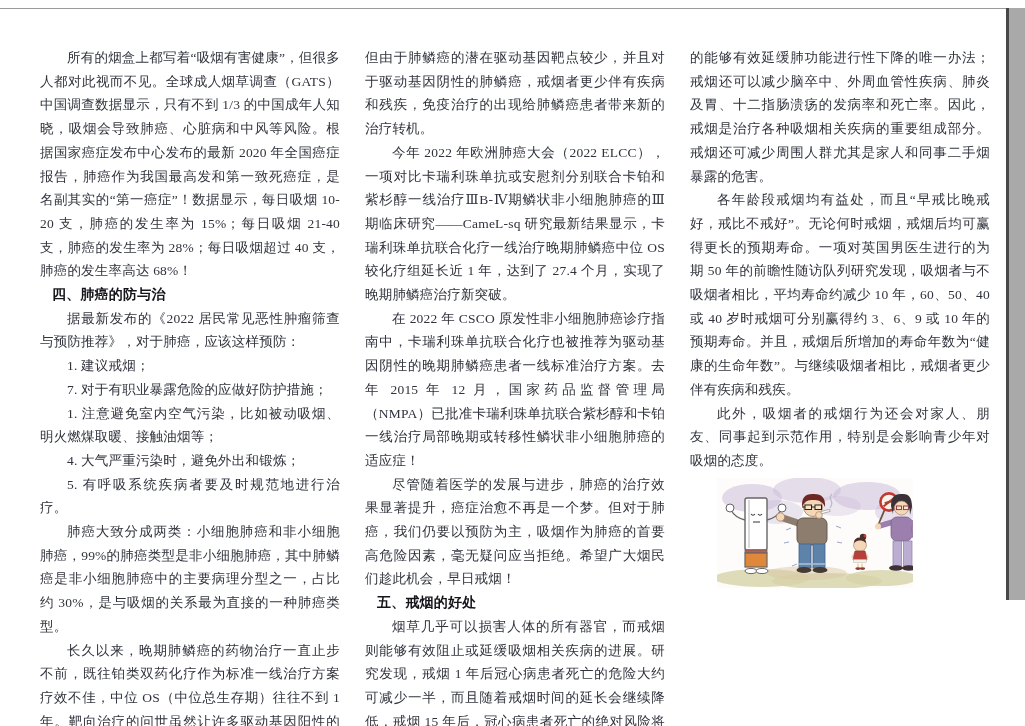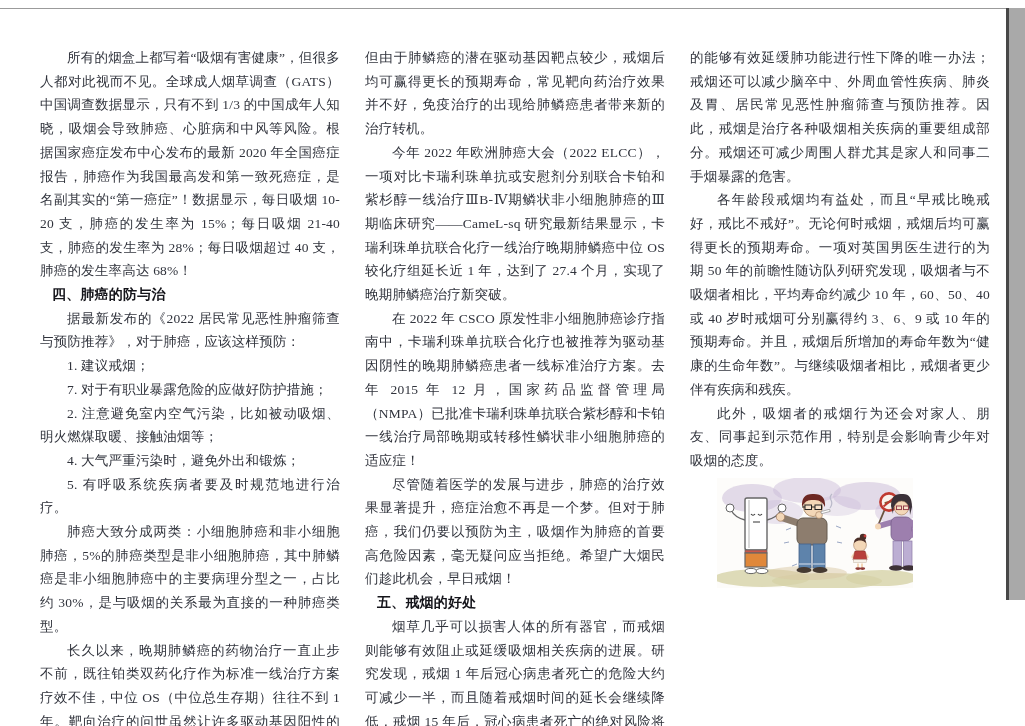--- a/index.html
+++ b/index.html
@@ -67,37 +67,37 @@
   <div class="right-rule"></div>
   <div class="right-shade"></div>
 
   <div class="columns">
     <div class="col">
         <p class="para">所有的烟盒上都写着“吸烟有害健康”，但很多人都对此视而不见。全球成人烟草调查（GATS）中国调查数据显示，只有不到 1/3 的中国成年人知晓，吸烟会导致肺癌、心脏病和中风等风险。根据国家癌症发布中心发布的最新 2020 年全国癌症报告，肺癌作为我国最高发和第一致死癌症，是名副其实的“第一癌症”！数据显示，每日吸烟 10-20 支，肺癌的发生率为 15%；每日吸烟 21-40 支，肺癌的发生率为 28%；每日吸烟超过 40 支，肺癌的发生率高达 68%！</p>
         <h3 class="hd">四、肺癌的防与治</h3>
         <p class="para">据最新发布的《2022 居民常见恶性肿瘤筛查与预防推荐》，对于肺癌，应该这样预防：</p>
         <p class="para">1. 建议戒烟；</p>
         <p class="para">7. 对于有职业暴露危险的应做好防护措施；</p>
-        <p class="para">2. 注意避免室内空气污染，比如被动吸烟、明火燃煤取暖、接触油烟等；</p>
+        <p class="para">1. 注意避免室内空气污染，比如被动吸烟、明火燃煤取暖、接触油烟等；</p>
         <p class="para">4. 大气严重污染时，避免外出和锻炼；</p>
         <p class="para">5. 有呼吸系统疾病者要及时规范地进行治疗。</p>
-        <p class="para">肺癌大致分成两类：小细胞肺癌和非小细胞肺癌，5%的肺癌类型是非小细胞肺癌，其中肺鳞癌是非小细胞肺癌中的主要病理分型之一，占比约 30%，是与吸烟的关系最为直接的一种肺癌类型。</p>
+        <p class="para">肺癌大致分成两类：小细胞肺癌和非小细胞肺癌，99%的肺癌类型是非小细胞肺癌，其中肺鳞癌是非小细胞肺癌中的主要病理分型之一，占比约 30%，是与吸烟的关系最为直接的一种肺癌类型。</p>
         <p class="para">长久以来，晚期肺鳞癌的药物治疗一直止步不前，既往铂类双药化疗作为标准一线治疗方案疗效不佳，中位 OS（中位总生存期）往往不到 1 年。靶向治疗的问世虽然让许多驱动基因阳性的肺癌患者获得了生存获益，</p>
       </div>
     <div class="col">
-        <p class="para noind">但由于肺鳞癌的潜在驱动基因靶点较少，戒烟后均可赢得更长的预期寿命，常见靶向药治疗效果并不好，免疫治疗的出现给肺鳞癌患者带来新的治疗转机。</p>
+        <p class="para noind">但由于肺鳞癌的潜在驱动基因靶点较少，并且对于驱动基因阴性的肺鳞癌，戒烟者更少伴有疾病和残疾，免疫治疗的出现给肺鳞癌患者带来新的治疗转机。</p>
         <p class="para">今年 2022 年欧洲肺癌大会（2022 ELCC），一项对比卡瑞利珠单抗或安慰剂分别联合卡铂和紫杉醇一线治疗ⅢB-Ⅳ期鳞状非小细胞肺癌的Ⅲ期临床研究——CameL-sq 研究最新结果显示，卡瑞利珠单抗联合化疗一线治疗晚期肺鳞癌中位 OS 较化疗组延长近 1 年，达到了 27.4 个月，实现了晚期肺鳞癌治疗新突破。</p>
         <p class="para">在 2022 年 CSCO 原发性非小细胞肺癌诊疗指南中，卡瑞利珠单抗联合化疗也被推荐为驱动基因阴性的晚期肺鳞癌患者一线标准治疗方案。去年 2015 年 12 月，国家药品监督管理局（NMPA）已批准卡瑞利珠单抗联合紫杉醇和卡铂一线治疗局部晚期或转移性鳞状非小细胞肺癌的适应症！</p>
         <p class="para">尽管随着医学的发展与进步，肺癌的治疗效果显著提升，癌症治愈不再是一个梦。但对于肺癌，我们仍要以预防为主，吸烟作为肺癌的首要高危险因素，毫无疑问应当拒绝。希望广大烟民们趁此机会，早日戒烟！</p>
         <h3 class="hd">五、戒烟的好处</h3>
         <p class="para">烟草几乎可以损害人体的所有器官，而戒烟则能够有效阻止或延缓吸烟相关疾病的进展。研究发现，戒烟 1 年后冠心病患者死亡的危险大约可减少一半，而且随着戒烟时间的延长会继续降低，戒烟 15 年后，冠心病患者死亡的绝对风险将与从未吸烟者相似；戒烟和防止二手烟暴露是防治 COPD 的最重要的手段，戒烟是证实</p>
       </div>
     <div class="col">
       <div>
-          <p class="para noind">的能够有效延缓肺功能进行性下降的唯一办法；戒烟还可以减少脑卒中、外周血管性疾病、肺炎及胃、居民常见恶性肿瘤筛查与预防推荐。因此，戒烟是治疗各种吸烟相关疾病的重要组成部分。戒烟还可减少周围人群尤其是家人和同事二手烟暴露的危害。</p>
+          <p class="para noind">的能够有效延缓肺功能进行性下降的唯一办法；戒烟还可以减少脑卒中、外周血管性疾病、肺炎及胃、十二指肠溃疡的发病率和死亡率。因此，戒烟是治疗各种吸烟相关疾病的重要组成部分。戒烟还可减少周围人群尤其是家人和同事二手烟暴露的危害。</p>
           <p class="para">各年龄段戒烟均有益处，而且“早戒比晚戒好，戒比不戒好”。无论何时戒烟，戒烟后均可赢得更长的预期寿命。一项对英国男医生进行的为期 50 年的前瞻性随访队列研究发现，吸烟者与不吸烟者相比，平均寿命约减少 10 年，60、50、40 或 40 岁时戒烟可分别赢得约 3、6、9 或 10 年的预期寿命。并且，戒烟后所增加的寿命年数为“健康的生命年数”。与继续吸烟者相比，戒烟者更少伴有疾病和残疾。</p>
           <p class="para">此外，吸烟者的戒烟行为还会对家人、朋友、同事起到示范作用，特别是会影响青少年对吸烟的态度。</p>
         </div>
 
       <figure class="illus">
         <svg width="196" height="110" viewBox="0 0 196 110" xmlns="http://www.w3.org/2000/svg">
           <rect x="0" y="0" width="196" height="110" fill="#fdfcfa"></rect>
 
           <g>
             <ellipse cx="35" cy="20" rx="30" ry="14" opacity="0.5" fill="#c7b7d6"></ellipse>

